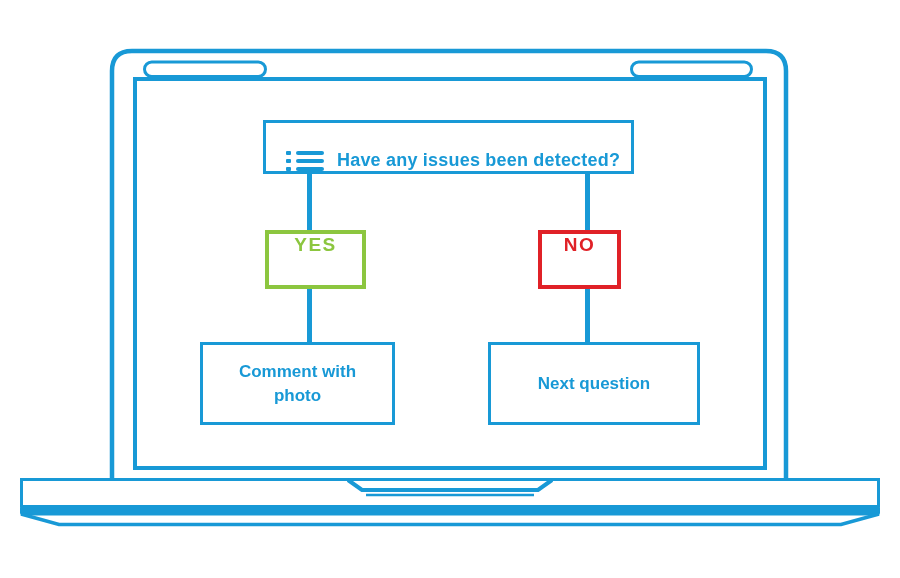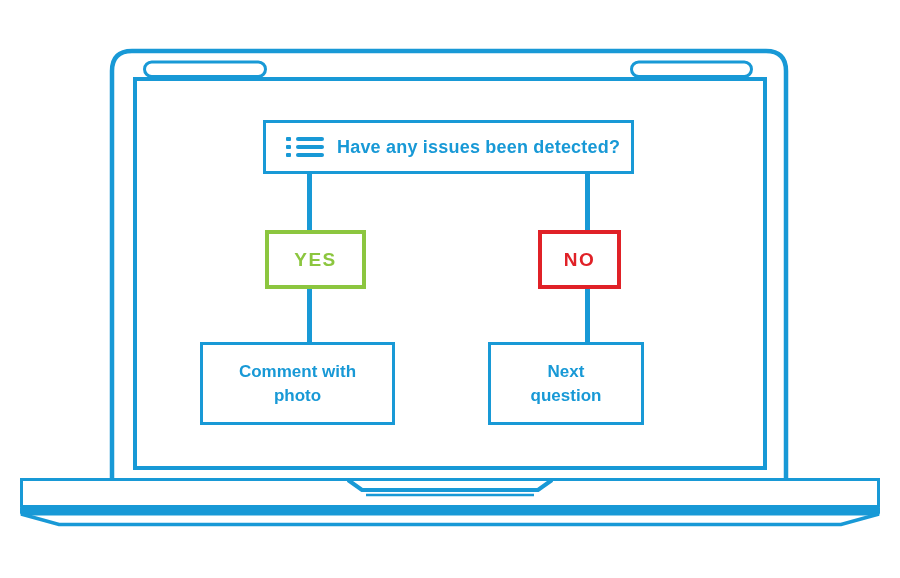--- a/index.html
+++ b/index.html
@@ -26,21 +26,21 @@
   .conn-no-bot  { left: 585px; top: 286px; height: 58px; }
 
   .q-box {
     position: absolute;
     left: 263px; top: 120px;
     width: 371px; height: 54px;
     box-sizing: border-box;
     border: 3.5px solid var(--blue);
     background: #ffffff;
     display: flex;
-    align-items: center;
+    align-items: flex-end;
     padding-left: 20px;
     gap: 13px;
   }
   .q-label {
     color: var(--blue);
     font-size: 18px;
     font-weight: 700;
     letter-spacing: 0.2px;
     white-space: nowrap;
   }
@@ -48,40 +48,40 @@
   .list-icon { width: 38px; display: flex; flex-direction: column; gap: 3.5px; flex: 0 0 auto; }
   .list-icon .li-row { display: flex; align-items: center; gap: 5px; }
   .list-icon .li-dot { width: 4.5px; height: 4.5px; background: var(--blue); border-radius: 1px; }
   .list-icon .li-bar { flex: 1; height: 4.5px; background: var(--blue); border-radius: 2px; }
 
   .answer-box {
     position: absolute;
     top: 230px; height: 59px;
     box-sizing: border-box;
     background: #ffffff;
-    display: flex; align-items: center; justify-content: center;
+    display: flex; justify-content: center;
     font-size: 19px; font-weight: 700; letter-spacing: 1.5px;
   }
   .answer-yes { left: 265px; width: 101px; border: 4.5px solid var(--green); color: var(--green); }
   .answer-no  { left: 538px; width: 83px;  border: 4.5px solid var(--red);   color: var(--red); }
 
   .result-box {
     position: absolute;
     top: 342px; height: 83px;
     box-sizing: border-box;
     border: 3.5px solid var(--blue);
     background: #ffffff;
     color: var(--blue);
     display: flex; align-items: center; justify-content: center;
     text-align: center;
     font-size: 17px; font-weight: 700; line-height: 1.4;
     padding: 0 24px;
   }
   .result-comment { left: 194px; width: 195px; margin-left: 6px; }
-  .result-next    { left: 488px; width: 156px; }
+  .result-next    { left: 488px; width: 212px; }
 </style>
 </head>
 <body>
 
 <div class="stage">
 
   <svg width="900" height="578" viewBox="0 0 900 578">
 
     <path d="M112,479 V71 Q112,51 132,51 H766 Q786,51 786,71 V479" fill="none" stroke="var(--blue)" stroke-width="4.5"></path>
 

